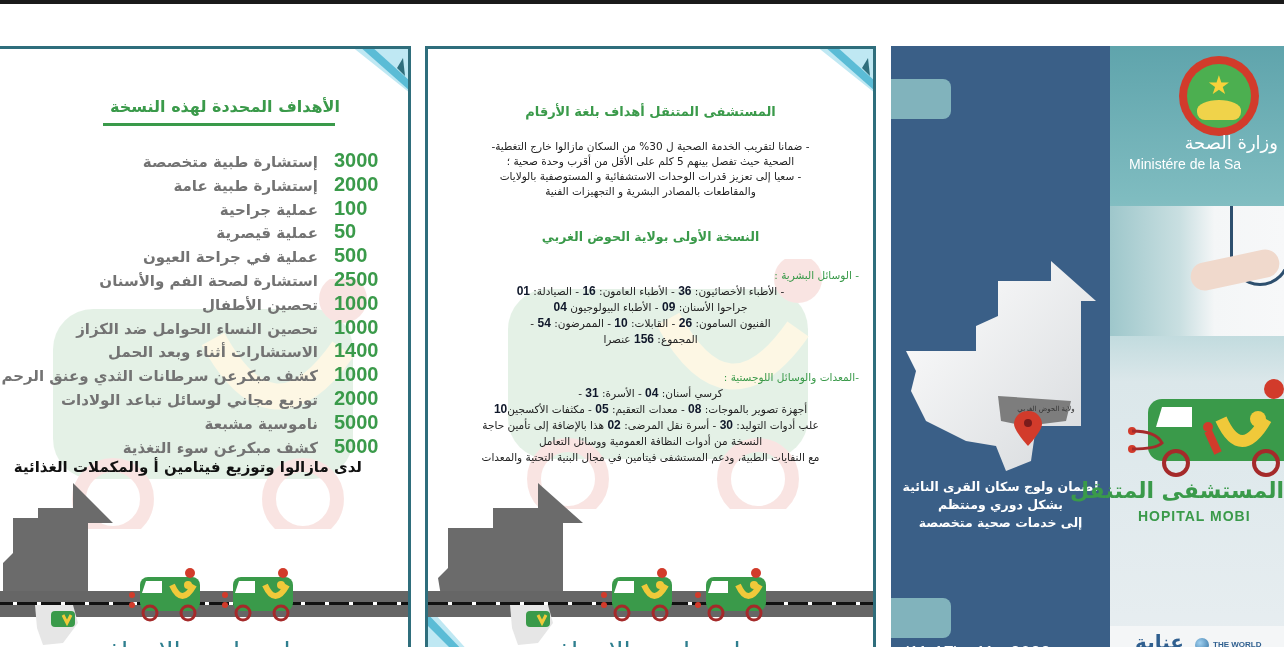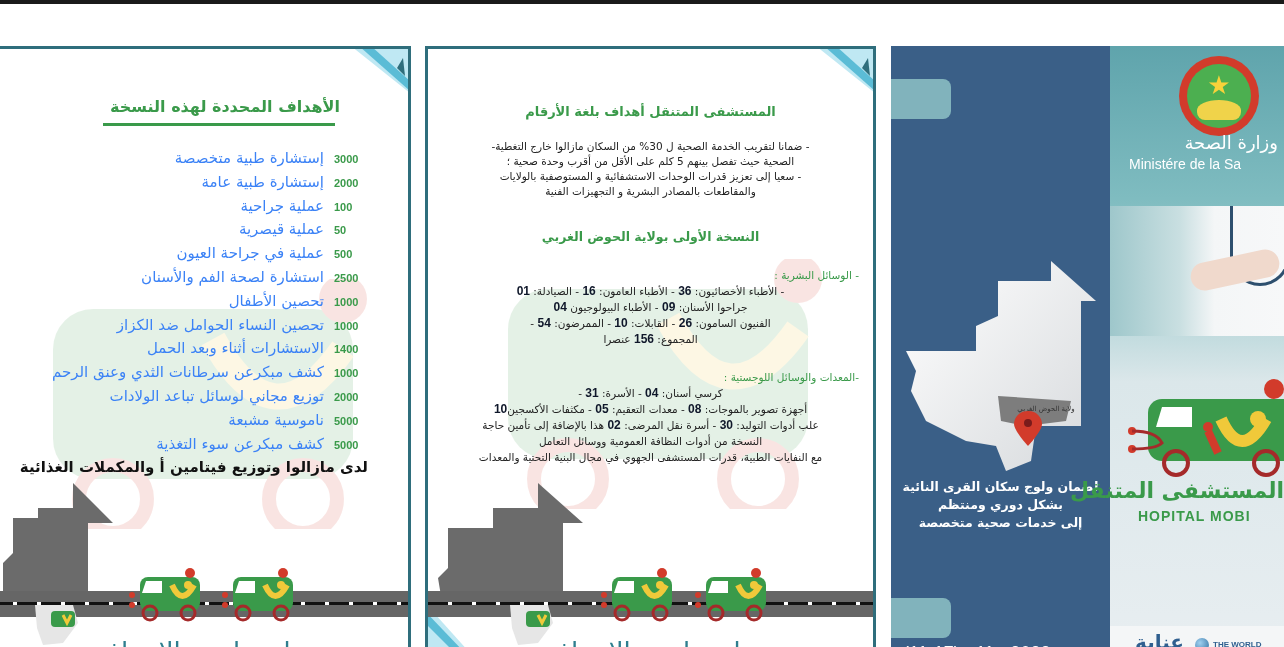--- a/index.html
+++ b/index.html
@@ -18,22 +18,22 @@
 
   
   .wm { position: absolute; opacity: 0.13; }
 
   
   .lp-title { position: absolute; top: 48px; left: 112px; width: 240px; text-align: center; direction: rtl;
     color: #3a9a4a; font-weight: bold; font-size: 16px; }
   .lp-underline { position: absolute; top: 74px; left: 110px; width: 232px; height: 3px; background: #3a9a4a; }
   .targets { position: absolute; top: 100px; right: 30px; width: 390px; direction: rtl; }
   .trow { display: flex; flex-direction: row; align-items: baseline; height: 23.8px; }
-  .tnum { color: #3a9a4a; font-weight: bold; font-size: 11px; font-family: "Liberation Sans", sans-serif; width: 44px; text-align: left; direction: ltr; margin-left: 10px; }
-  .tlabel { color: #3b82f6; font-weight: normal; font-size: 15px; white-space: nowrap; }
+  .tnum { color: #3a9a4a; font-weight: bold; font-size: 20px; font-family: "Liberation Sans", sans-serif; width: 44px; text-align: left; direction: ltr; margin-left: 16px; }
+  .tlabel { color: #737373; font-weight: bold; font-size: 15px; white-space: nowrap; }
   .tfoot { color: #111; font-weight: bold; font-size: 15px; padding-right: 0; margin-right: -44px; white-space: nowrap; }
 
   
   .scene { position: absolute; left: 0; bottom: 0; width: 100%; height: 170px; }
   .road { position: absolute; left: 0; bottom: 36px; width: 100%; height: 26px; background: #666; }
   .road-line { position: absolute; left: 0; top: 11px; width: 100%; height: 3px;
     background: repeating-linear-gradient(90deg, #111 0 20px, #fff 20px 24px); }
   .bottom-text { position: absolute; bottom: -14px; width: 100%; text-align: center; direction: rtl; color: #2f7f8f; font-size: 26px; }
   .mp-title { position: absolute; top: 55px; width: 100%; text-align: center; color: #3a9a4a; font-weight: bold; font-size: 13px; direction: rtl; }
   .mp-para { position: absolute; top: 90px; left: 14px; right: 14px; text-align: center; color: #222; font-size: 10.5px; line-height: 15px; direction: rtl; }
@@ -223,21 +223,21 @@
       <div><span>الفنيون السامون: </span><span class="g">26</span><span> - القابلات: </span><span class="g">10</span><span> - الممرضون: </span><span class="g">54</span><span> -</span></div>
       <div><span>المجموع: </span><span class="g">156</span><span> عنصرا</span></div>
     </div>
 
     <div class="mp-sec" style="top:320px">
       <div class="h">-المعدات والوسائل اللوجستية :</div>
       <div><span>كرسي أسنان: </span><span class="g">04</span><span> - الأسرة: </span><span class="g">31</span><span> -</span></div>
       <div><span>أجهزة تصوير بالموجات: </span><span class="g">08</span><span> - معدات التعقيم: </span><span class="g">05</span><span> - مكثفات الأكسجين</span><span class="g">10</span></div>
       <div><span>علب أدوات التوليد: </span><span class="g">30</span><span> - أسرة نقل المرضى: </span><span class="g">02</span><span>  هذا بالإضافة إلى تأمين حاجة</span></div>
       <div>النسخة من أدوات النظافة العمومية ووسائل التعامل</div>
-      <div>مع النفايات الطبية، قدرات المستشفى الجهوي في مجال البنية التحتية والمعدات</div>
+      <div>مع النفايات الطبية، ودعم المستشفى فيتامين في مجال البنية التحتية والمعدات</div>
     </div>
 
     <div class="scene">
       <svg style="position:absolute;left:5px;top:0;width:150px;height:150px" viewBox="0 0 150 150">
         <polygon points="105,0 150,40 130,40 130,125 10,125 5,95 15,85 15,45 60,45 60,25 105,25" fill="#6b6b6b"></polygon>
       </svg>
       <div class="road">
           <div class="road-line"></div>
         </div>
       <svg style="position:absolute;left:80px;top:120px;width:50px;height:45px" viewBox="0 0 50 45">

